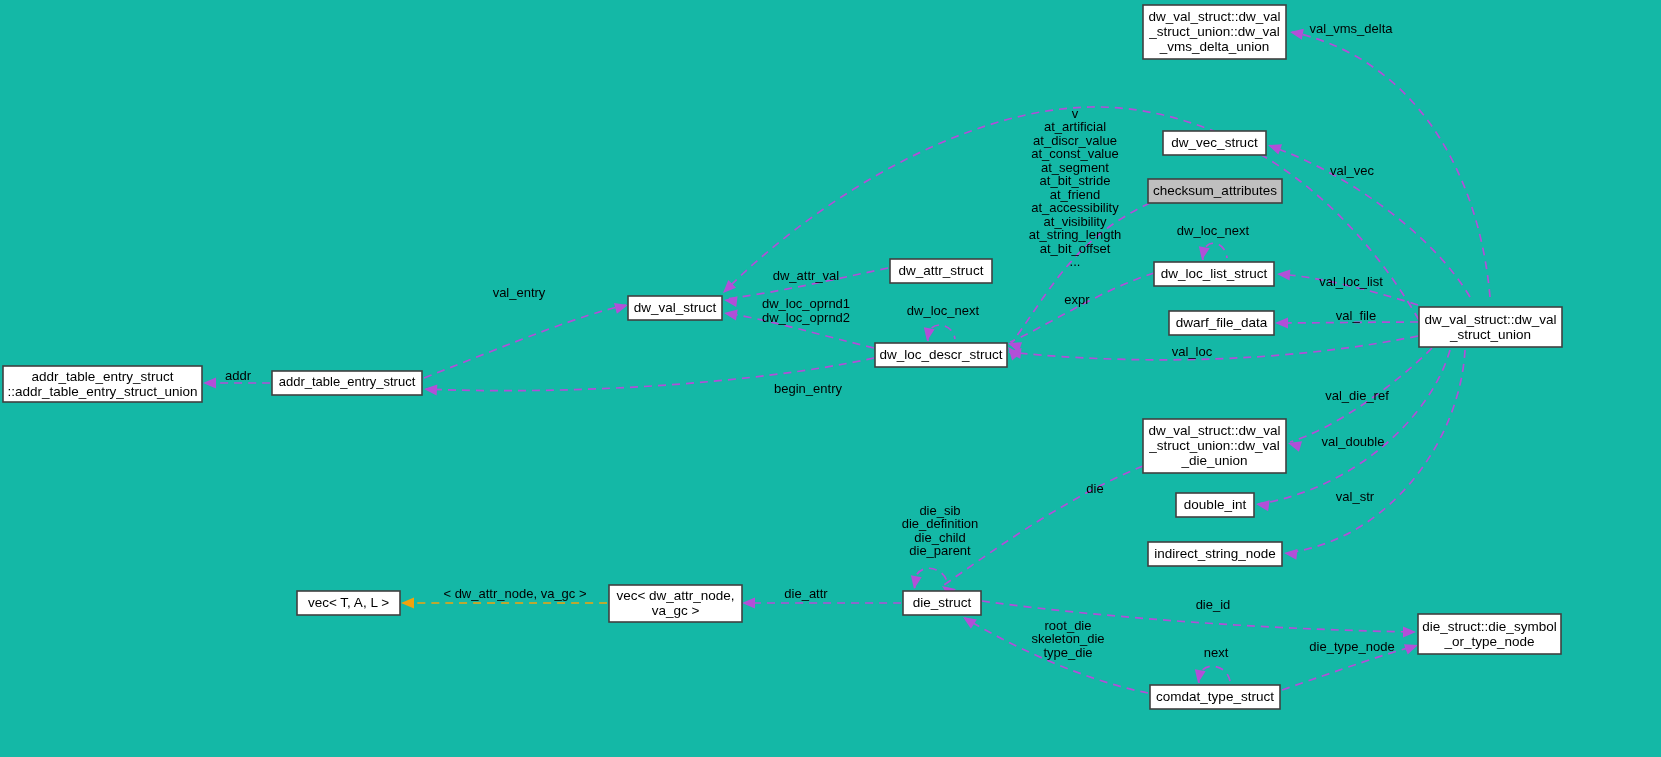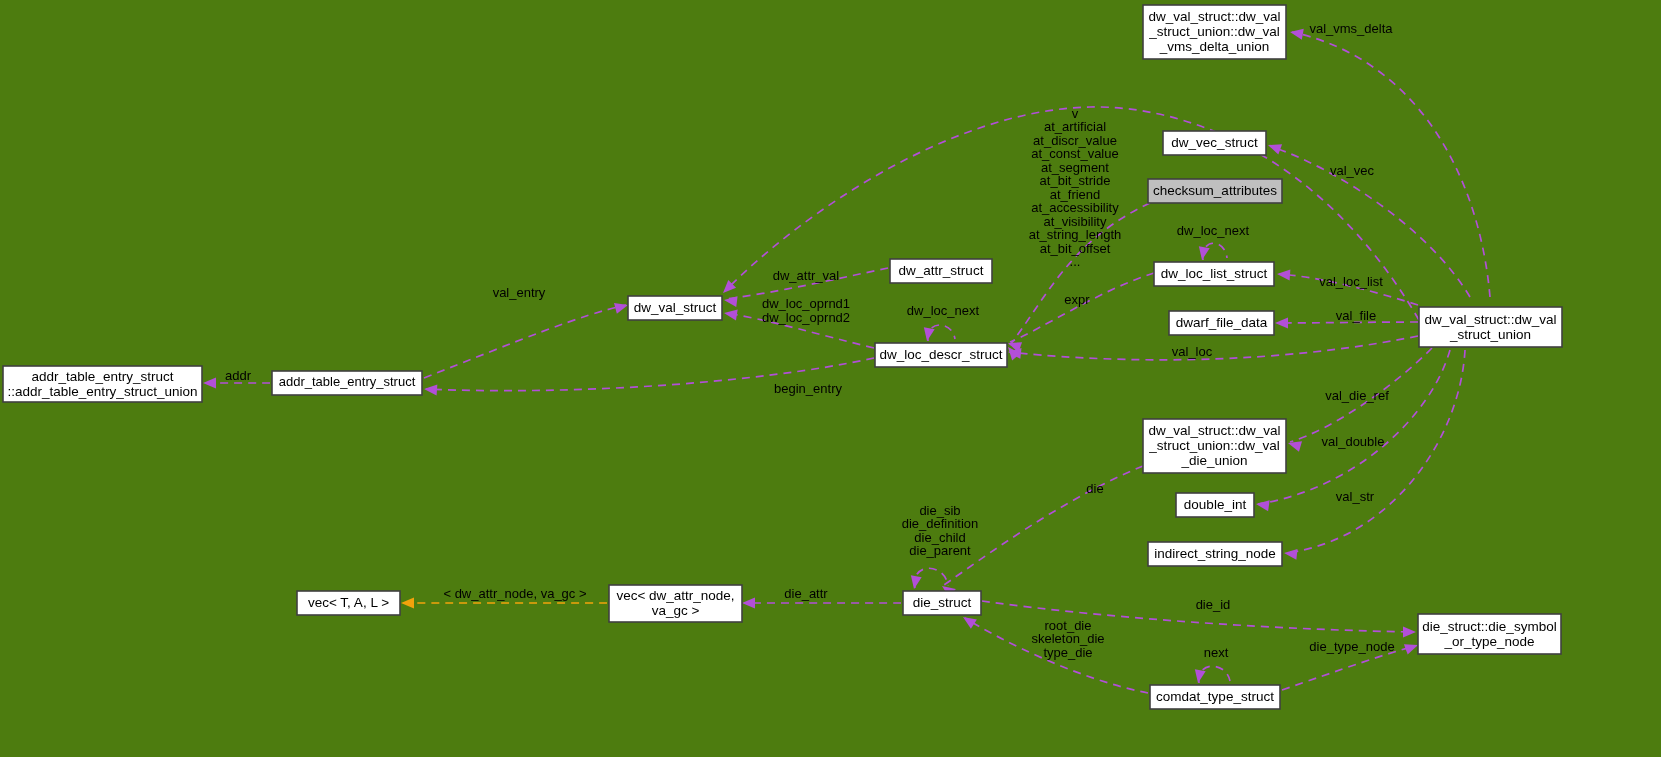--- a/index.html
+++ b/index.html
@@ -10,21 +10,21 @@
   body {
     width: 1661px;
     height: 757px;
     font-family: "Liberation Sans", sans-serif;
     overflow: hidden;
   }
   #diagram-root {
     position: relative;
     width: 1661px;
     height: 757px;
-    background: #4d7c0f;
+    background: #14b8a6;
   }
   svg#graph {
     display: block;
     width: 1661px;
     height: 757px;
   }
   .nodebox {
     fill: #ffffff;
     stroke: #404040;
     stroke-width: 1.6;

